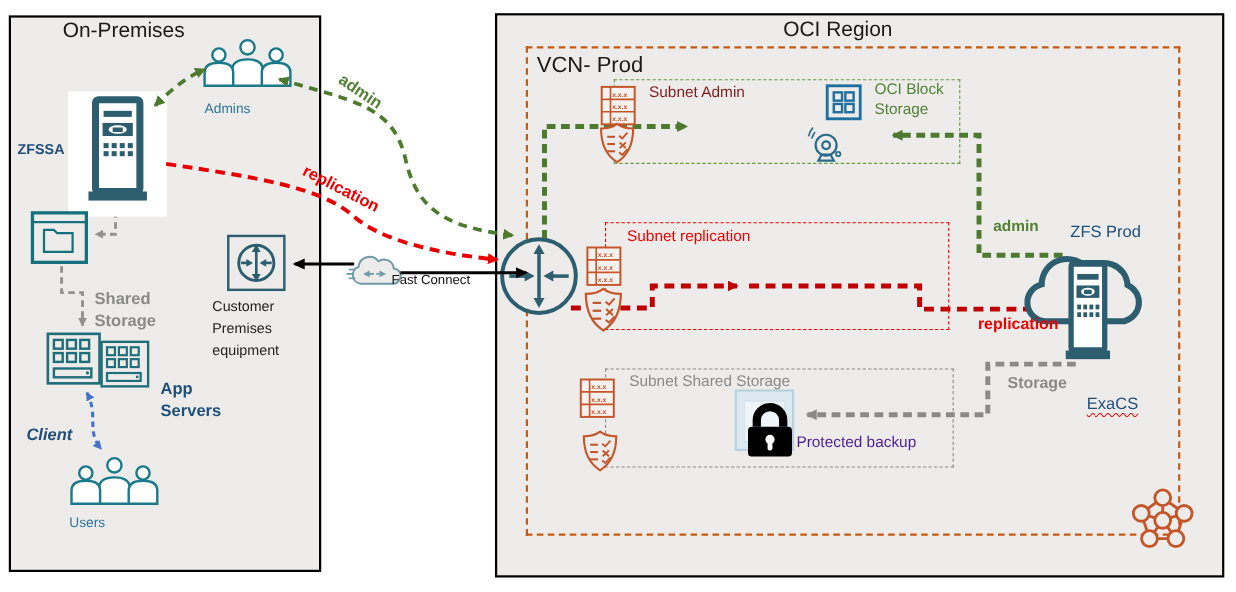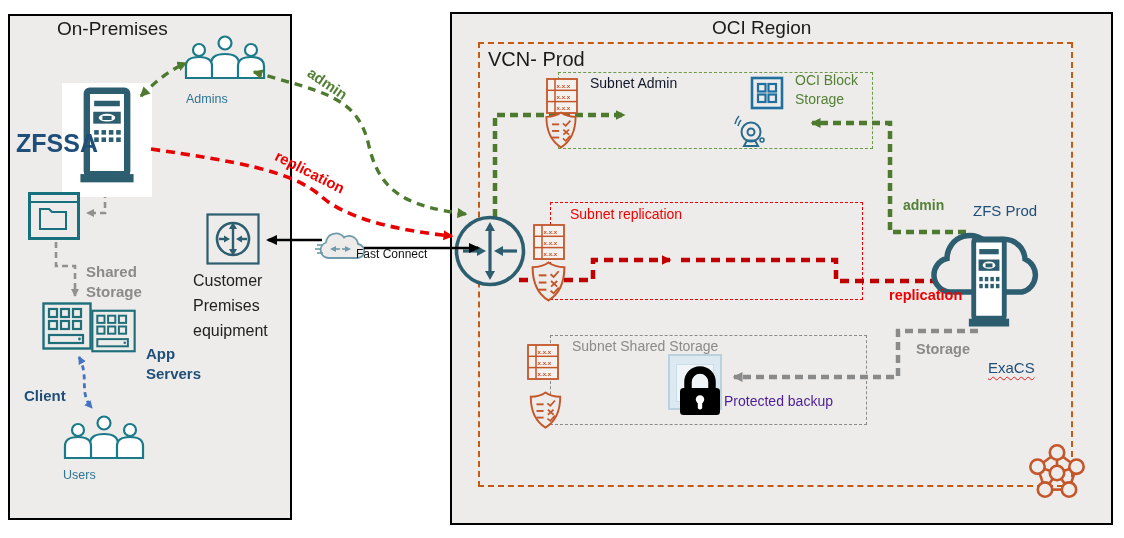--- a/index.html
+++ b/index.html
@@ -327,30 +327,30 @@
     <path d="M 151,149 C 232,161 292,170 322,197 C 347,219 400,231 452,236" fill="none" stroke="#e80000" stroke-width="3.6" stroke-dasharray="9 6" marker-end="url(#mr2)"></path>
     <line x1="322" y1="240" x2="268" y2="240" stroke="#000" stroke-width="2.6" marker-end="url(#mk)"></line>
     <line x1="364" y1="248" x2="478" y2="248" stroke="#000" stroke-width="2.6" marker-end="url(#mk)"></line>
     <path d="M 79,357 C 90,378 78,392 92,408" fill="none" stroke="#4472c4" stroke-width="2.8" stroke-dasharray="5 4" marker-start="url(#mb)" marker-end="url(#mb)"></path>
   </svg>
 
   <div class="lbl z8" style="left:57px;top:18px;font-size:19px;color:#1a1a1a;">On-Premises</div>
   <div class="lbl z8" style="left:712px;top:17px;font-size:19px;color:#1a1a1a;">OCI Region</div>
   <div class="lbl z8" style="left:488px;top:47px;font-size:20px;color:#1a1a1a;">VCN- Prod</div>
 
-  <div class="lbl z8" style="left:16px;top:128px;font-size:25px;font-weight:bold;color:#1f4e79;">ZFSSA</div>
+  <div class="lbl z8" style="left:16px;top:128px;font-size:13px;font-weight:bold;color:#1f4e79;">ZFSSA</div>
   <div class="lbl z8" style="left:186px;top:92px;font-size:12.5px;color:#2e7596;">Admins</div>
   <div class="lbl z8" style="left:63px;top:468px;font-size:12.5px;color:#2e7596;text-align:center;">Users</div>
   <div class="lbl wrap z8" style="left:86px;top:262px;width:66px;font-size:15px;font-weight:bold;color:#8a8a8a;line-height:1.35;">Shared Storage</div>
   <div class="lbl wrap z8" style="left:146px;top:344px;width:64px;font-size:15px;font-weight:bold;color:#1f4e79;line-height:1.35;">App Servers</div>
-  <div class="lbl z8" style="left:24px;top:387px;font-size:15px;font-weight:bold;color:#1f4e79;">Client</div>
-  <div class="lbl wrap z8" style="left:193px;top:269px;width:80px;font-size:16px;color:#222;line-height:1.55;">Customer Premises equipment</div>
+  <div class="lbl z8" style="left:24px;top:387px;font-size:15px;font-weight:bold;color:#1f4e79;font-style:italic;">Client</div>
+  <div class="lbl wrap z8" style="left:193px;top:269px;width:80px;font-size:13px;color:#222;line-height:1.55;">Customer Premises equipment</div>
   <div class="lbl z8" style="left:356px;top:247px;font-size:12px;color:#111;">Fast Connect</div>
 
-  <div class="lbl z8" style="left:590px;top:75px;font-size:14px;color:#0f172a;">Subnet Admin</div>
+  <div class="lbl z8" style="left:590px;top:75px;font-size:14px;color:#7f1d1d;">Subnet Admin</div>
   <div class="lbl wrap z8" style="left:795px;top:71px;width:88px;font-size:14px;color:#538135;line-height:1.35;">OCI Block Storage</div>
   <div class="lbl z8" style="left:570px;top:206px;font-size:14px;color:#f00000;">Subnet replication</div>
   <div class="lbl z8" style="left:572px;top:338px;font-size:14px;color:#8a8a8a;">Subnet Shared Storage</div>
   <div class="lbl z8" style="left:724px;top:393px;font-size:14px;color:#4c1d95;">Protected backup</div>
   <div class="lbl z8" style="left:973px;top:202px;font-size:15px;color:#1f4e79;">ZFS Prod</div>
   <div class="lbl z8" style="left:988px;top:359px;font-size:15px;color:#1f4e79;text-decoration:underline wavy #e02020 1px;text-underline-offset:3px;">ExaCS</div>
 
   <div class="lbl z8 rot" style="left:314px;top:64px;font-size:15px;font-weight:bold;color:#538135;transform:rotate(34deg);">admin</div>
   <div class="lbl z8 rot" style="left:280px;top:147px;font-size:15px;font-weight:bold;color:#f00000;transform:rotate(27deg);">replication</div>
   <div class="lbl z8" style="left:903px;top:197px;font-size:14px;font-weight:bold;color:#538135;">admin</div>

